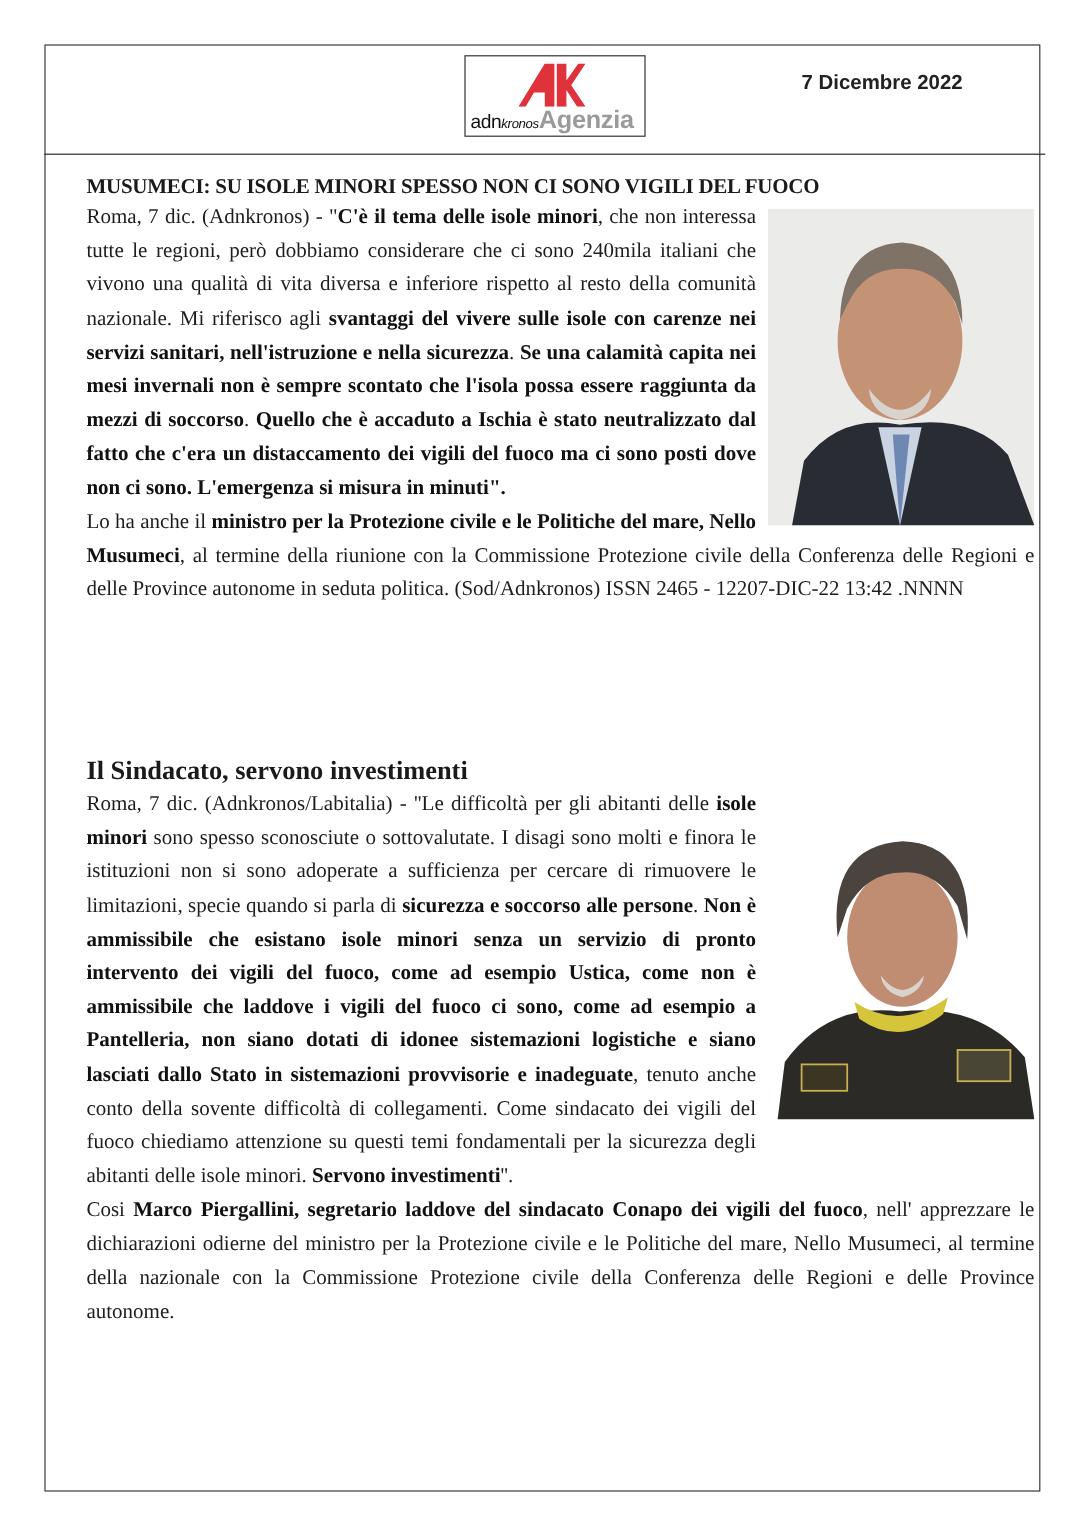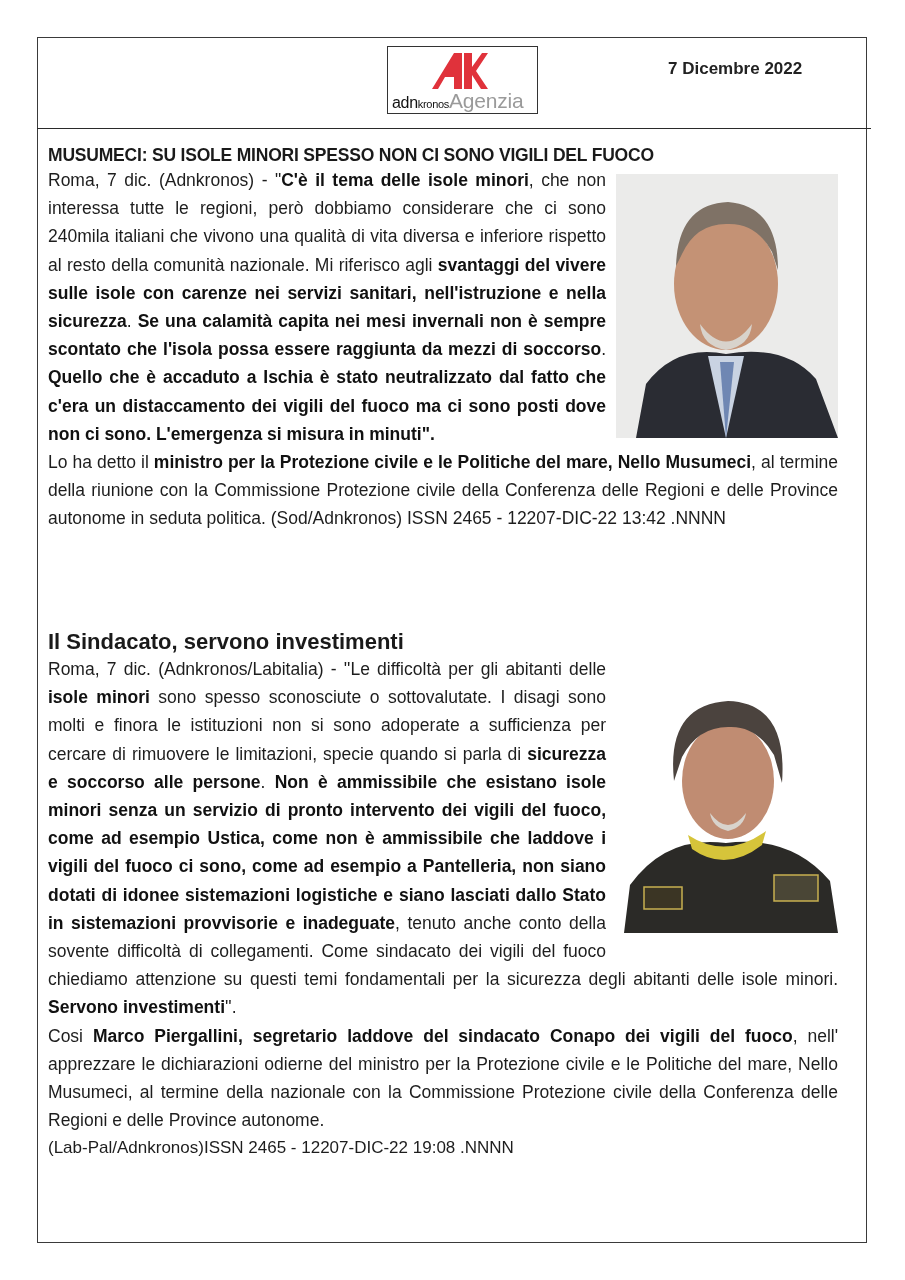--- a/index.html
+++ b/index.html
@@ -7,25 +7,25 @@
          font-family: "Liberation Sans", sans-serif; color: #1a1a1a; }
   .page { position: absolute; left: 37px; top: 37px; width: 830px; height: 1206px;
           border: 1.5px solid #3a3a3a; box-sizing: border-box; }
   .header-divider { position: absolute; left: 37px; top: 128px; width: 834px; height: 0;
           border-top: 1.5px solid #2a2a2a; }
   .logo-box { position: absolute; left: 387px; top: 46px; width: 151px; height: 68px;
           border: 1.5px solid #333; box-sizing: border-box; background: #fff; }
   .logo-mark { position: absolute; left: 44px; top: 6px; width: 56px; height: 36px; }
   .logo-text { position: absolute; left: 4px; top: 42px; white-space: nowrap; }
   .logo-adn { font-size: 16px; color: #111; font-weight: normal; letter-spacing: -0.3px; }
-  .logo-kronos { font-size: 11px; color: #111; letter-spacing: -0.3px; }
-  .logo-agenzia { font-size: 21px; color: #9a9a9a; font-weight: normal; letter-spacing: -0.2px; }
+  .logo-kronos { font-size: 11px; color: #111; letter-spacing: -0.3px; font-style: italic; }
+  .logo-agenzia { font-size: 21px; color: #9a9a9a; font-weight: bold; letter-spacing: -0.2px; }
   .date { position: absolute; left: 668px; top: 59px; font-size: 17px; font-weight: bold; color: #222; }
 
-  .article { position: absolute; left: 48px; width: 790px; }
+  .article { position: absolute; left: 72px; width: 790px; font-family: Liberation Serif, serif; }
   .headline { font-size: 17.5px; font-weight: bold; color: #1a1a1a; letter-spacing: -0.2px; white-space: nowrap; }
   .subhead { font-size: 22px; font-weight: bold; color: #1a1a1a; margin-top: 3px; }
   .body { font-size: 17.5px; line-height: 28.2px; text-align: justify; color: #1d1d1d; }
   .body b { font-weight: bold; color: #111; }
   .photo { float: right; margin: 4px 0 6px 10px; }
   .photo svg { display: block; }
   .wire { font-size: 17px; line-height: 28.2px; }
 </style>
 </head>
 <body>
@@ -53,36 +53,35 @@
         <rect width="222" height="264" fill="#ebebea"></rect>
         <path d="M20 264 L30 210 Q60 170 110 180 Q170 170 200 205 L222 264 Z" fill="#2a2c33"></path>
         <path d="M92 182 L110 264 L128 182 Z" fill="#c9d3e2"></path>
         <path d="M104 188 L110 264 L118 188 Z" fill="#6f87b3"></path>
         <ellipse cx="110" cy="110" rx="52" ry="66" fill="#c49275"></ellipse>
         <path d="M60 92 Q62 30 112 28 Q162 32 162 96 L156 78 Q140 48 110 50 Q80 50 66 80 Z" fill="#7f7266"></path>
         <path d="M84 150 Q110 185 136 150 Q134 172 110 176 Q86 172 84 150 Z" fill="#d8d3cc"></path>
       </svg>
     </div>
     <span id="a0-body"><span>Roma, 7 dic. (Adnkronos) - "</span><b>C'è il tema delle isole minori</b><span>, che non  interessa tutte le regioni, però dobbiamo considerare che ci sono 240mila italiani che vivono una qualità di vita diversa e inferiore  rispetto al resto della comunità nazionale. Mi riferisco agli  </span><b>svantaggi del vivere sulle isole con carenze nei servizi sanitari,  nell'istruzione e nella sicurezza</b><span>. </span><b>Se una calamità capita nei mesi  invernali non è sempre scontato che l'isola possa essere raggiunta da mezzi di soccorso</b><span>. </span><b>Quello che è accaduto a Ischia è stato neutralizzato dal fatto che c'era un distaccamento dei vigili del  fuoco ma ci sono posti dove non ci sono. L'emergenza si misura in  minuti".</b></span>
-    <div id="a0-closing"><span>Lo ha detto il </span><b>ministro per la Protezione civile e le  Politiche del mare, Nello Musumeci</b><span>, al termine della riunione con la  Commissione Protezione civile della Conferenza delle Regioni e delle  Province autonome in seduta politica. (Sod/Adnkronos) ISSN 2465 - 12207-DIC-22 13:42 .NNNN</span></div>
+    <div id="a0-closing"><span>Lo ha anche il </span><b>ministro per la Protezione civile e le  Politiche del mare, Nello Musumeci</b><span>, al termine della riunione con la  Commissione Protezione civile della Conferenza delle Regioni e delle  Province autonome in seduta politica. (Sod/Adnkronos) ISSN 2465 - 12207-DIC-22 13:42 .NNNN</span></div>
   </div>
 </div>
 
 <div class="article" style="top:626px;">
   <div class="subhead">Il Sindacato, servono investimenti</div>
   <div class="body">
     <div class="photo" style="margin-top:30px;">
       <svg width="222" height="248" viewBox="0 0 222 248">
         <rect width="222" height="248" fill="#ffffff"></rect>
         <path d="M8 248 L14 200 Q50 150 110 158 Q175 150 214 196 L222 248 Z" fill="#2b2a27"></path>
         <path d="M72 150 Q110 175 150 146 L146 160 Q110 188 76 164 Z" fill="#d6c43a"></path>
         <rect x="28" y="202" width="38" height="22" fill="#3b3524" stroke="#c8b050" stroke-width="1.5"></rect>
         <rect x="158" y="190" width="44" height="26" fill="#4a4636" stroke="#c8b050" stroke-width="1.5"></rect>
         <ellipse cx="112" cy="96" rx="46" ry="58" fill="#c08c72"></ellipse>
         <path d="M58 96 Q50 20 112 16 Q172 18 166 98 L158 70 Q140 40 112 42 Q82 42 66 72 Z" fill="#4b433e"></path>
         <path d="M94 128 Q112 152 130 128 Q128 142 112 146 Q96 142 94 128 Z" fill="#d8d3cc"></path>
       </svg>
     </div>
     <span id="a1-body"><span>Roma, 7 dic. (Adnkronos/Labitalia) - ''Le difficoltà per gli abitanti  delle </span><b>isole minori</b><span> sono spesso sconosciute o sottovalutate. I disagi  sono molti e finora le istituzioni non si sono adoperate a sufficienza per cercare di rimuovere le limitazioni, specie quando si parla di  </span><b>sicurezza e soccorso alle persone</b><span>. </span><b>Non è ammissibile che esistano  isole minori senza un servizio di pronto intervento dei vigili del  fuoco, come ad esempio Ustica, come non è ammissibile che laddove i  vigili del fuoco ci sono, come ad esempio a Pantelleria, non siano  dotati di idonee sistemazioni logistiche e siano lasciati dallo Stato  in sistemazioni provvisorie e inadeguate</b><span>, tenuto anche conto della  sovente difficoltà di collegamenti. Come sindacato dei vigili del  fuoco chiediamo attenzione su questi temi fondamentali per la  sicurezza degli abitanti delle isole minori. </span><b>Servono investimenti</b><span>''.</span></span>
     <div id="a1-closing"><span>Cosi </span><b>Marco Piergallini, segretario laddove del sindacato Conapo dei  vigili del fuoco</b><span>, nell' apprezzare le dichiarazioni odierne del  ministro per la Protezione civile e le Politiche del mare, Nello  Musumeci, al termine della nazionale con la Commissione Protezione  civile della Conferenza delle Regioni e delle Province autonome.</span></div>
-    <div class="wire">(Lab-Pal/Adnkronos)ISSN 2465 - 12207-DIC-22 19:08 .NNNN</div>
   </div>
 </div>
 
 </body></html>

